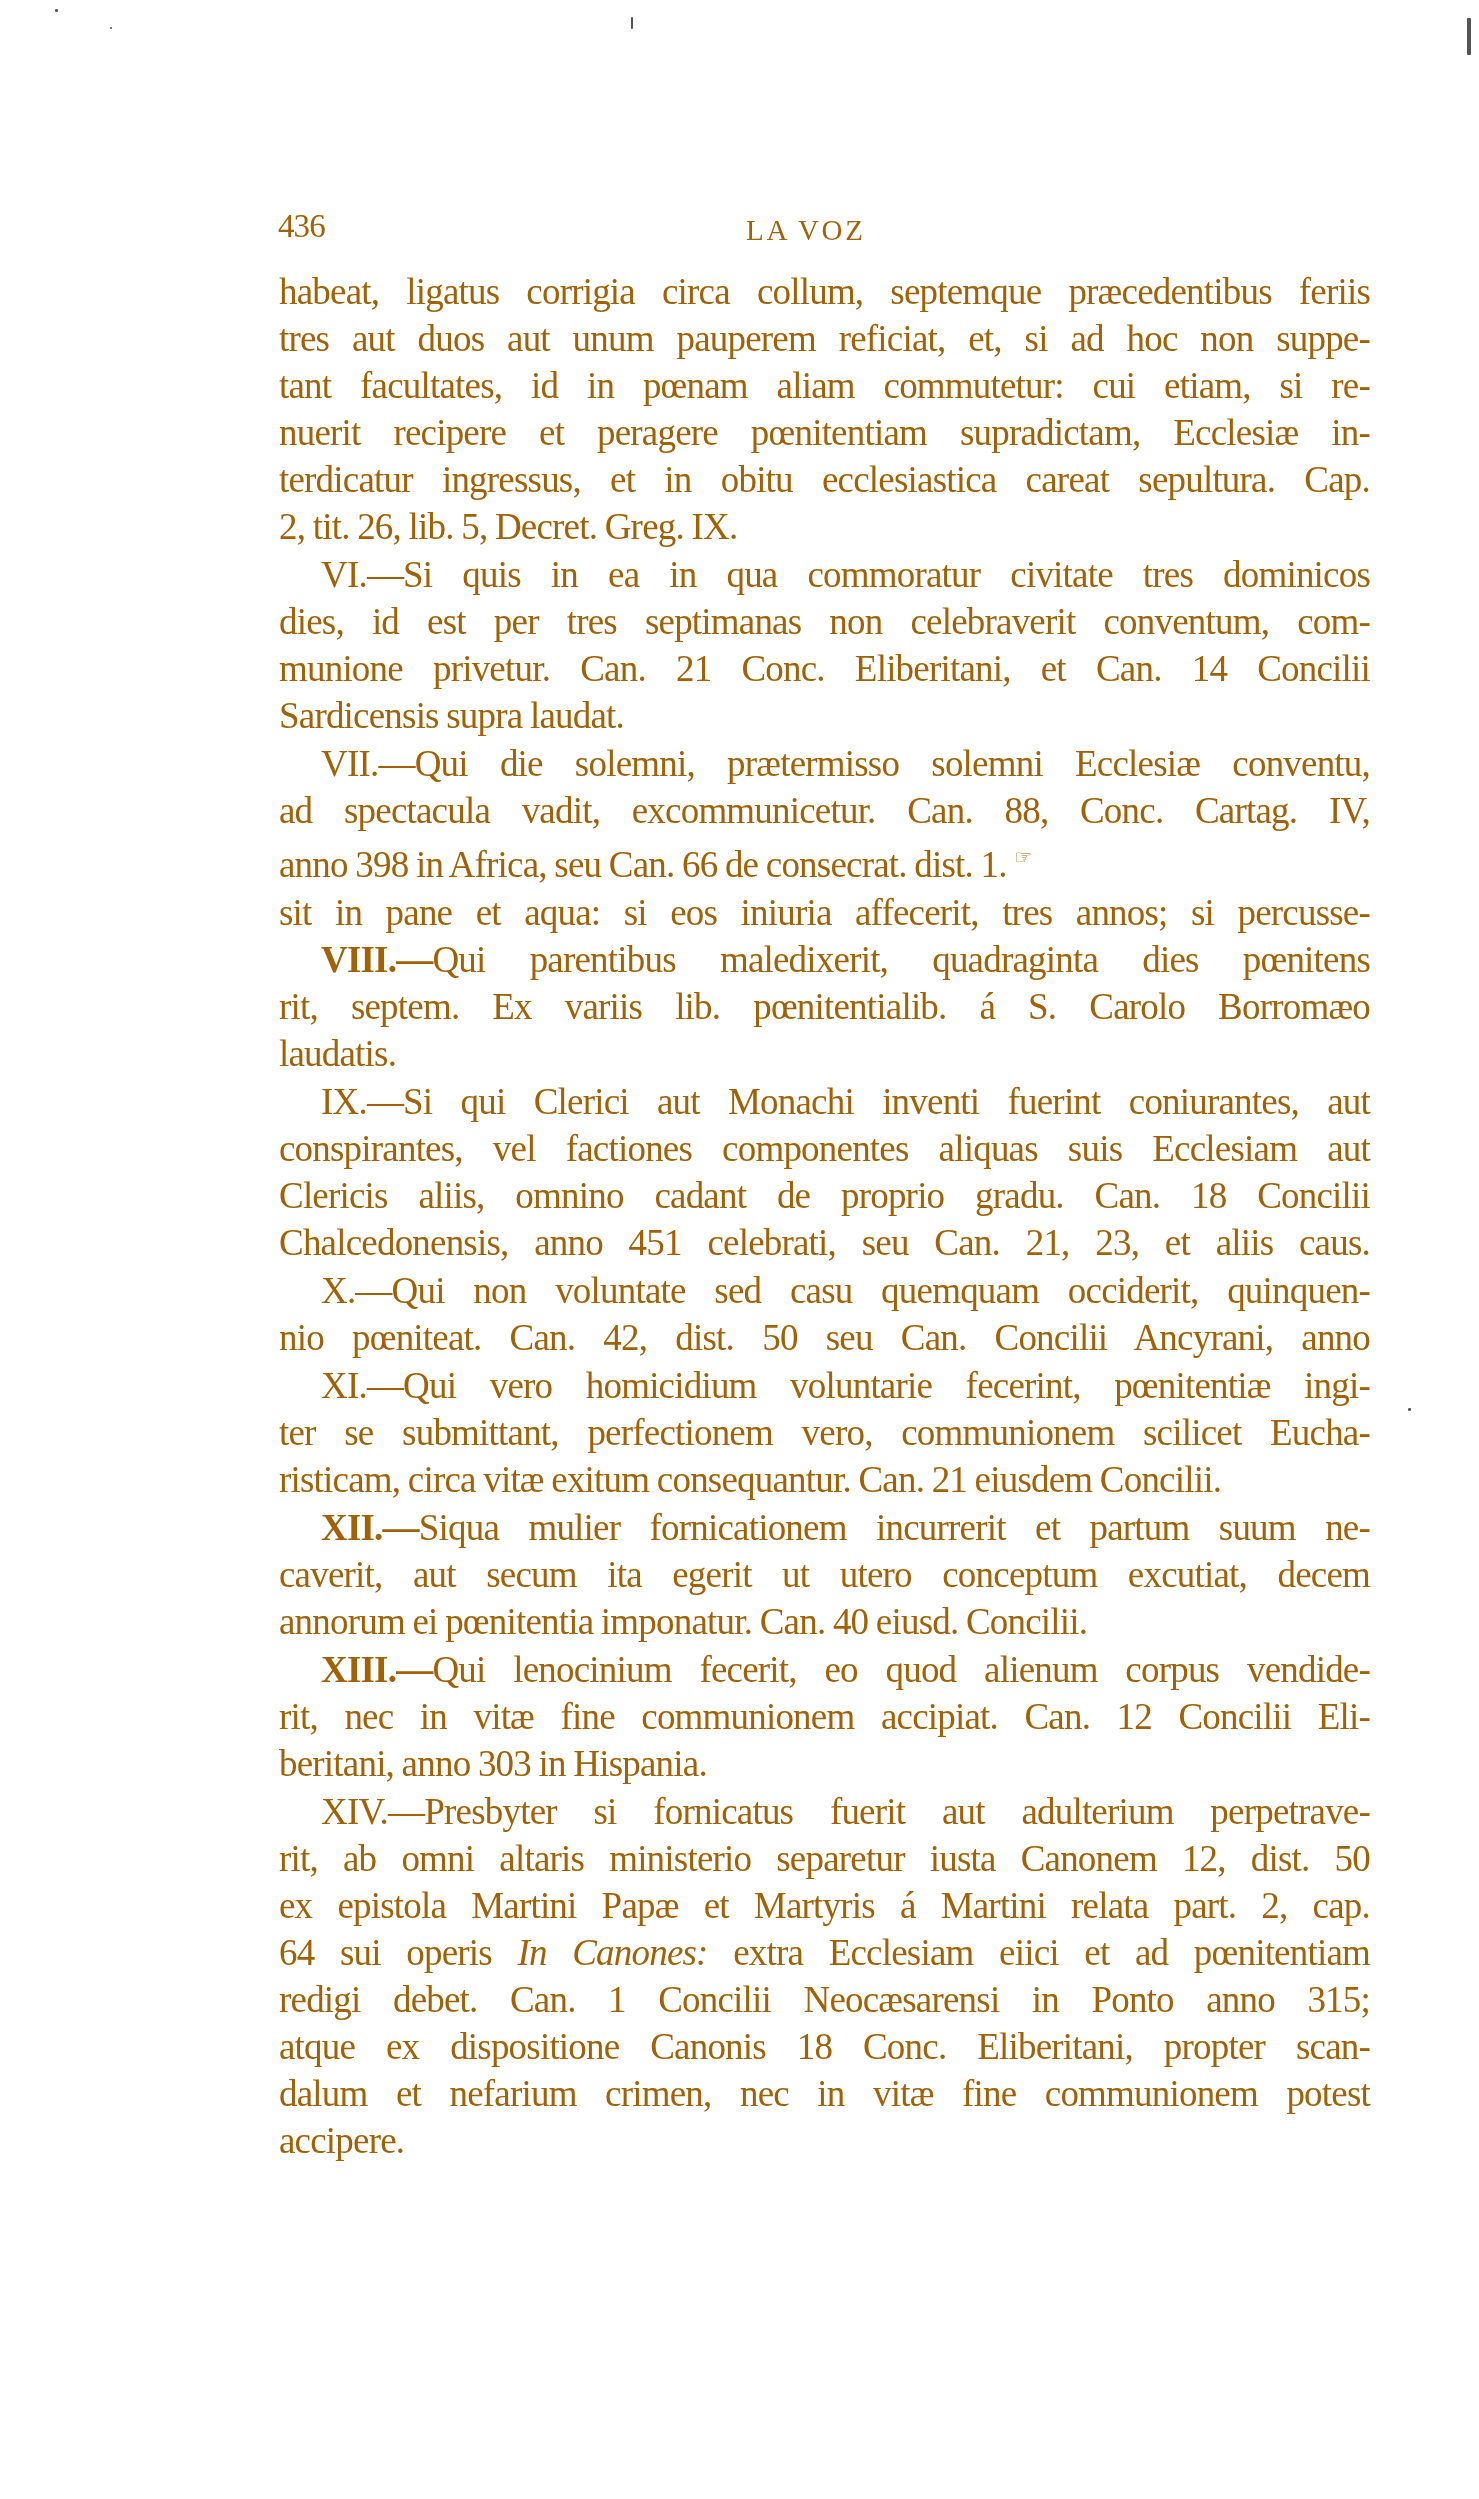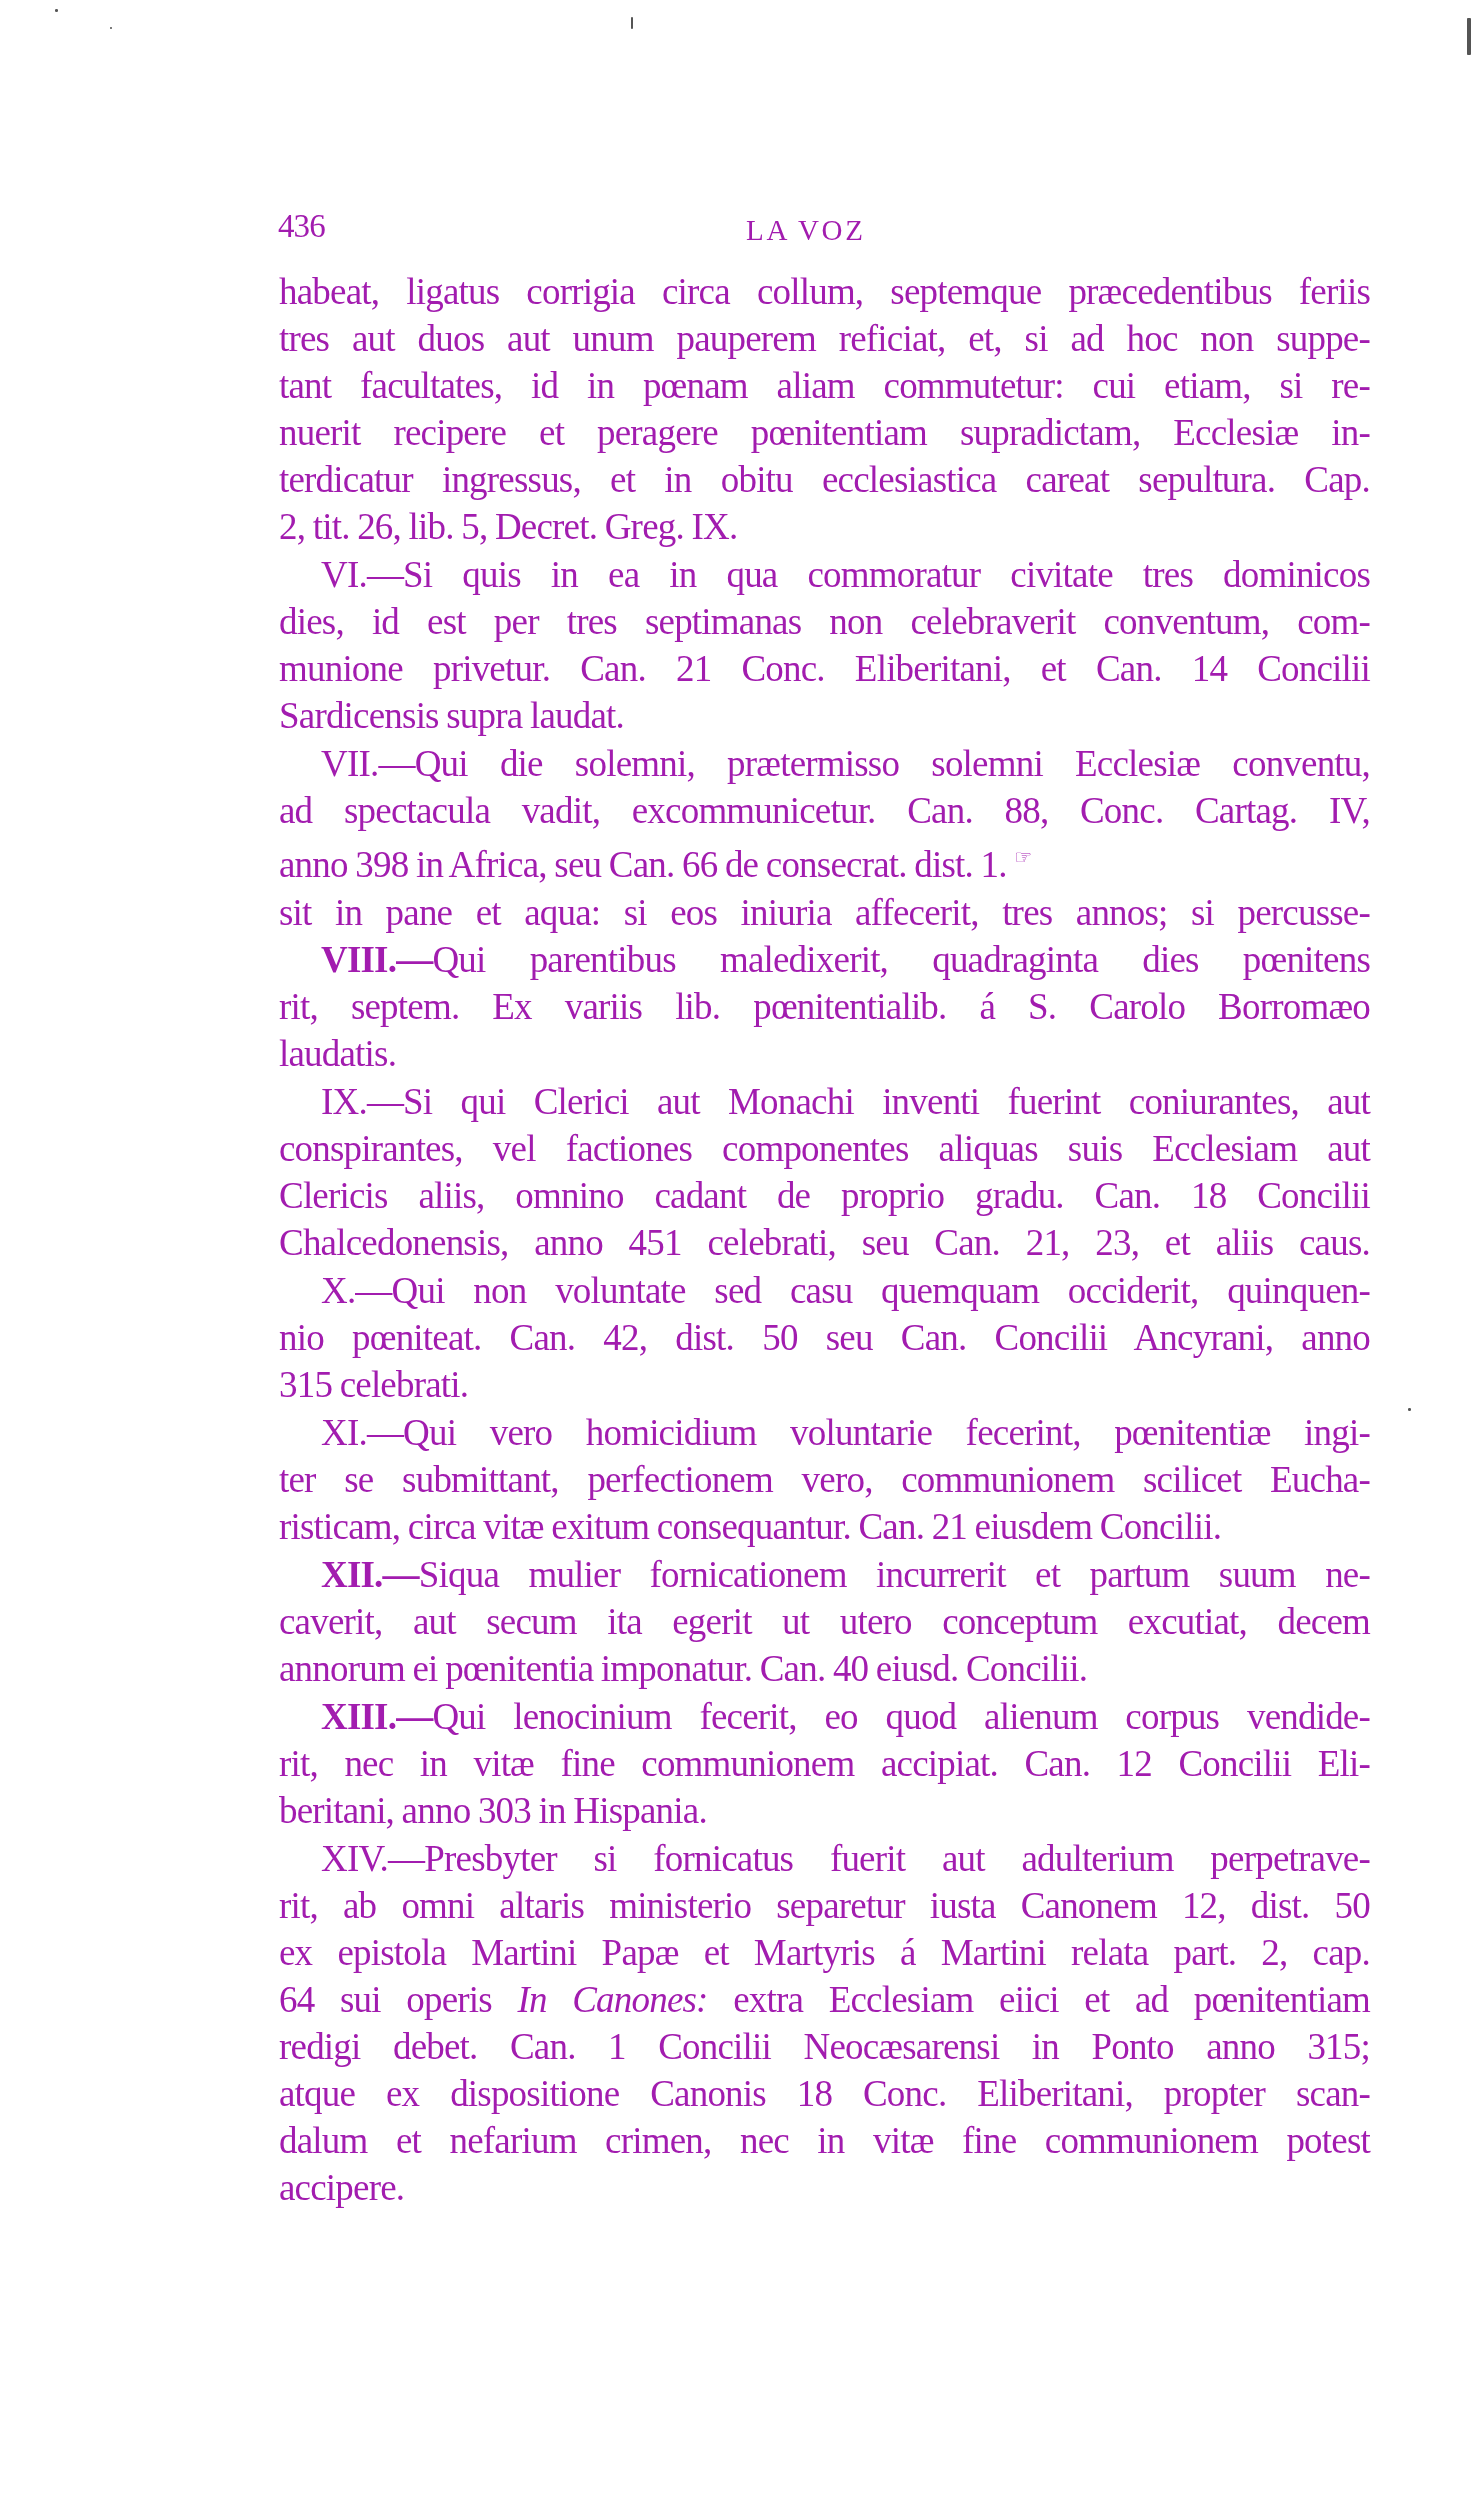--- a/index.html
+++ b/index.html
@@ -1,19 +1,19 @@
 <!DOCTYPE html>
 <html style="font-size:14.6px"><head>
 <meta charset="utf-8">
 <style>
   html, body { margin: 0; padding: 0; background: #ffffff; }
   body { width: 1479px; height: 2500px; position: relative; overflow: hidden; }
   .page {
     position: absolute; left: 0; top: 0; width: 1363px; height: 2500px;
-    background: #ffffff; color: #a21caf;
+    background: #ffffff; color: #a16207;
     font-family: "Liberation Serif", "DejaVu Serif", serif;
   }
   .header {
     position: absolute; top: 208px; left: 278px; width: 1093px; height: 46px;
     font-size: 33px;
   }
   .page-number { position: absolute; left: 0; top: 0; letter-spacing: -0.9px; }
   .running-title {
     position: absolute; left: 468px; top: 5.5px; font-size: 29px;
     letter-spacing: 2.7px; font-variant: small-caps;
@@ -77,21 +77,20 @@
     <div class="para">
       <span class="line indent"><span class="num">IX.—</span><span>Si qui Clerici aut Monachi inventi fuerint coniurantes, aut</span></span>
       <span class="line">conspirantes, vel factiones componentes aliquas suis Ecclesiam aut</span>
       <span class="line">Clericis aliis, omnino cadant de proprio gradu. Can. 18 Concilii</span>
       <span class="line">Chalcedonensis, anno 451 celebrati, seu Can. 21, 23, et aliis caus.</span>
     </div>
 
     <div class="para">
       <span class="line indent"><span class="num">X.—</span><span>Qui non voluntate sed casu quemquam occiderit, quinquen-</span></span>
       <span class="line">nio pœniteat. Can. 42, dist. 50 seu Can. Concilii Ancyrani, anno</span>
-      <span class="line last">315 celebrati.</span>
     </div>
 
     <div class="para">
       <span class="line indent"><span class="num">XI.—</span><span>Qui vero homicidium voluntarie fecerint, pœnitentiæ ingi-</span></span>
       <span class="line">ter se submittant, perfectionem vero, communionem scilicet Eucha-</span>
       <span class="line last">risticam, circa vitæ exitum consequantur. Can. 21 eiusdem Concilii.</span>
     </div>
 
     <div class="para">
       <span class="line indent"><span class="num bold">XII.—</span><span>Siqua mulier fornicationem incurrerit et partum suum ne-</span></span>

